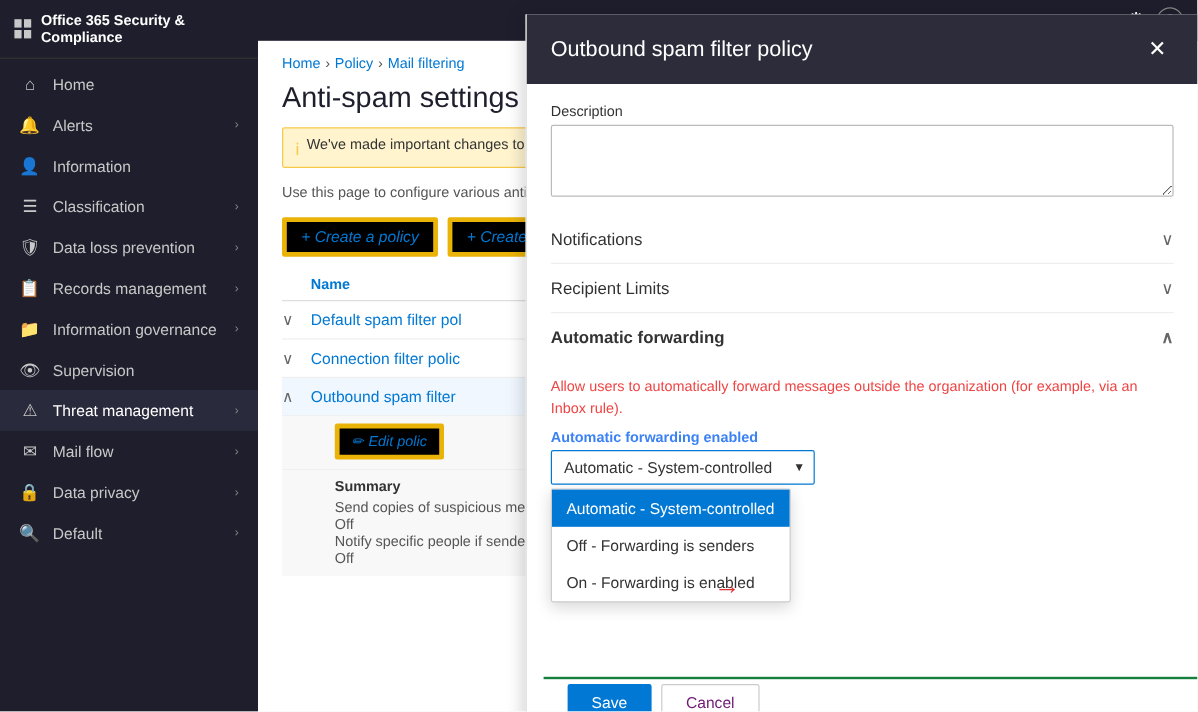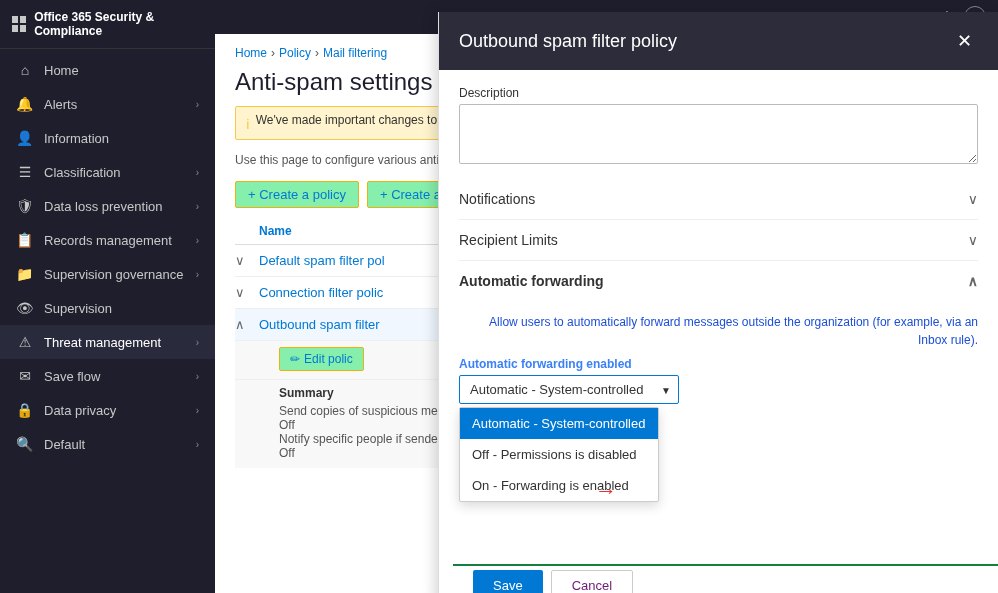--- a/index.html
+++ b/index.html
@@ -109,30 +109,31 @@
     }
     .page-description a { color: #0078d4; text-decoration: none; }
 
     
     .action-bar {
       padding: 6px 20px 10px;
       display: flex;
       gap: 8px;
     }
     .btn-outline {
-      border: 1px solid #eab308;
-      background: #86efac;
+      border: 4px solid #eab308;
+      background: #000000;
       color: #0078d4;
       padding: 5px 12px;
       font-size: 13px;
       cursor: pointer;
       display: flex;
       align-items: center;
       gap: 4px;
       border-radius: 2px;
+      font-style: italic;
     }
 
     
     .table-area {
       padding: 0 20px;
       flex: 1;
       overflow-y: auto;
     }
     .table-header {
       display: flex;
@@ -237,24 +238,23 @@
       cursor: pointer;
       font-size: 14px;
       color: #333;
     }
     .section-chevron { font-size: 14px; color: #666; }
     .section-content { padding: 12px 0; }
 
     
     .section-content p {
       font-size: 12px;
-      color: #1d4ed8;
+      color: #ef4444;
       margin-bottom: 8px;
       line-height: 1.5;
-      text-align: right;
     }
     .dropdown-label {
       font-size: 12px;
       color: #3b82f6;
       margin-bottom: 4px;
       font-weight: 600;
     }
 
     
     .dropdown-wrapper {
@@ -387,38 +387,38 @@
     </div>
 
     <div class="nav-item">
       <span class="nav-icon">📋</span>
       <span class="nav-item-label">Records management</span>
       <span class="nav-chevron">›</span>
     </div>
 
     <div class="nav-item">
       <span class="nav-icon">📁</span>
-      <span class="nav-item-label">Supervision governance</span>
+      <span class="nav-item-label">Information governance</span>
       <span class="nav-chevron">›</span>
     </div>
 
     <div class="nav-item">
       <span class="nav-icon">👁</span>
       <span class="nav-item-label">Supervision</span>
     </div>
 
     <div class="nav-item active">
       <span class="nav-icon">⚠</span>
       <span class="nav-item-label">Threat management</span>
       <span class="nav-chevron">›</span>
     </div>
 
     <div class="nav-item">
       <span class="nav-icon">✉</span>
-      <span class="nav-item-label">Save flow</span>
+      <span class="nav-item-label">Mail flow</span>
       <span class="nav-chevron">›</span>
     </div>
 
     <div class="nav-item">
       <span class="nav-icon">🔒</span>
       <span class="nav-item-label">Data privacy</span>
       <span class="nav-chevron">›</span>
     </div>
 
     <div class="nav-item">
@@ -540,21 +540,21 @@
           <select class="dropdown-select">
             <option selected="">Automatic - System-controlled</option>
             <option>Off - Forwarding is disabled</option>
             <option>On - Forwarding is enabled</option>
           </select>
           <span class="dropdown-arrow">▼</span>
 
           
           <div class="dropdown-popup">
             <div class="dropdown-option selected">Automatic - System-controlled</div>
-            <div class="dropdown-option">Off - Permissions is disabled</div>
+            <div class="dropdown-option">Off - Forwarding is senders</div>
             <div class="dropdown-option">On - Forwarding is enabled</div>
           </div>
         </div>
       </div>
     </div>
 
     <div class="panel-footer">
       <button class="btn-primary">Save</button>
       <button class="btn-default">Cancel</button>
     </div>

